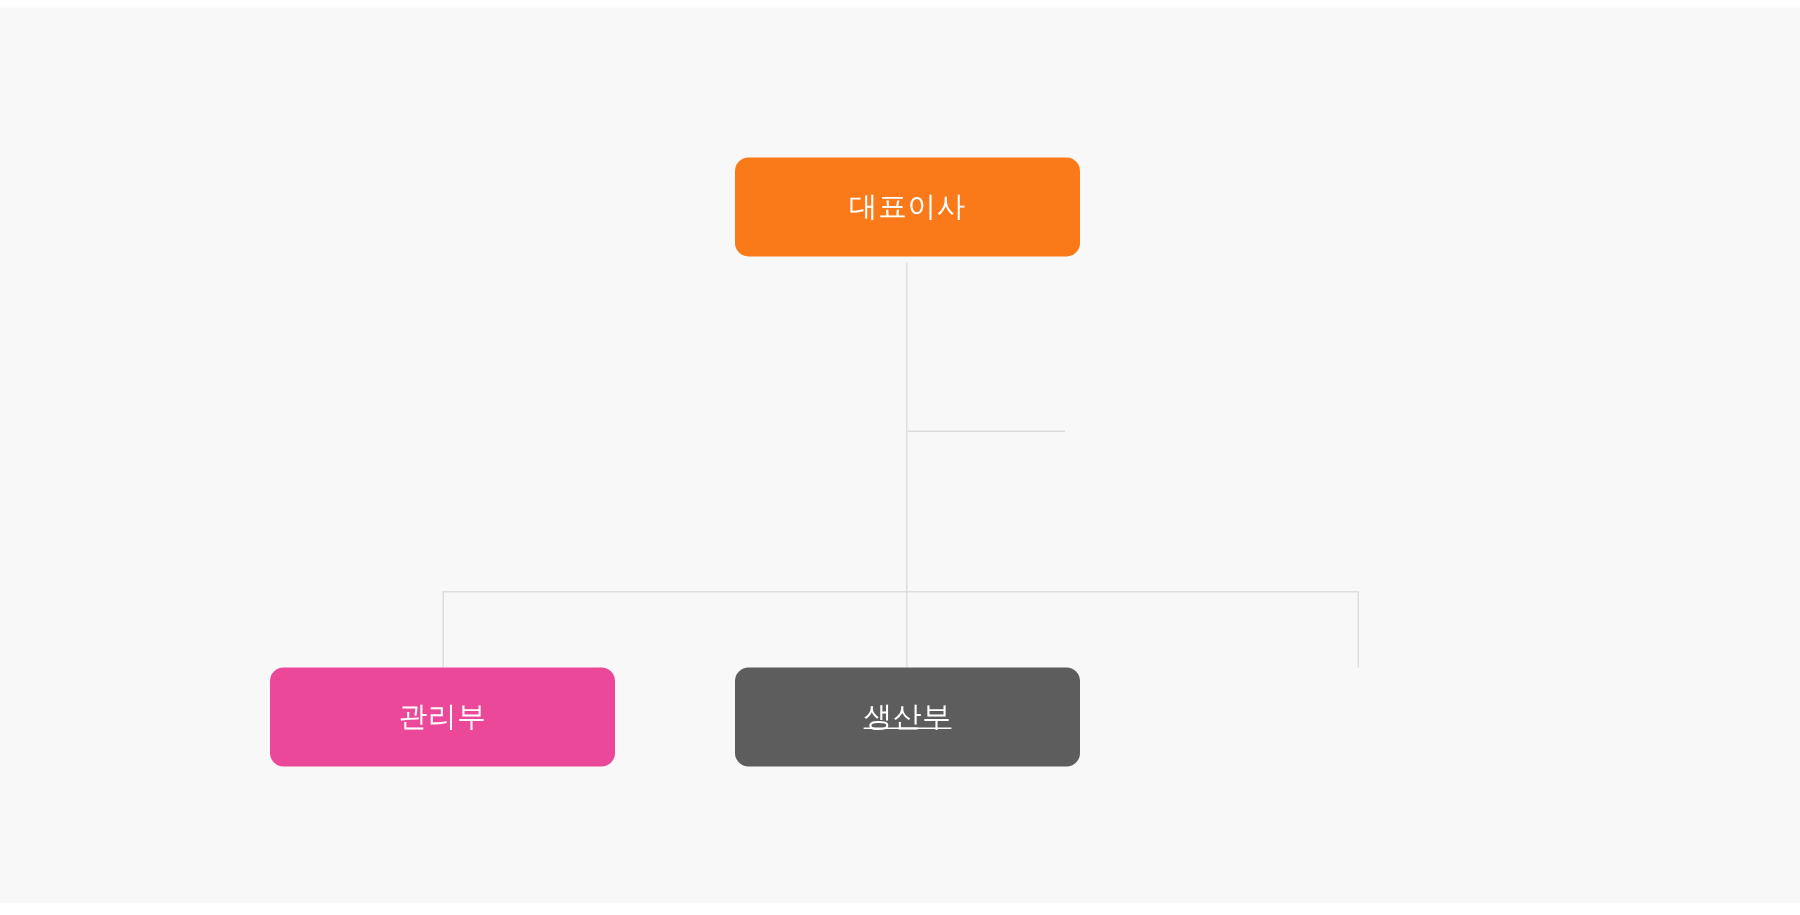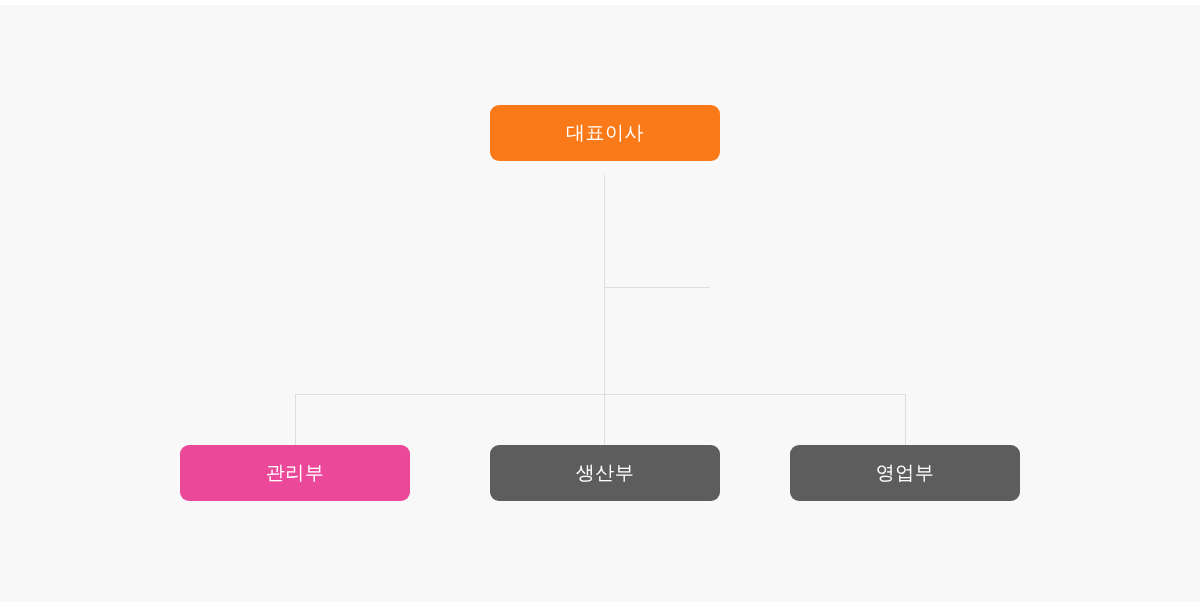--- a/index.html
+++ b/index.html
@@ -22,35 +22,35 @@
     bottom: 8px;
     background: #F8F8F8;
   }
   .connector {
     position: absolute;
     background: #DDDDDD;
   }
   .node {
     position: absolute;
     width: 230px;
-    height: 56px;
+    height: 66px;
     border-radius: 9px;
     display: flex;
     align-items: center;
     justify-content: center;
     color: #FFFFFF;
     font-size: 19px;
     font-weight: 500;
     letter-spacing: 0.5px;
     text-align: center;
   }
   .node-ceo        { left: 490px; top: 100px; background: #FA7A1A; }
   .node-research   { left: 710px; top: 247px; background: #8CC641; }
   .node-management { left: 180px; top: 440px; background: #ec4899; }
-  .node-production { left: 490px; top: 440px; background: #5D5D5D; }
+  .node-production { left: 490px; top: 440px; background: #5D5D5D; text-decoration: underline; }
   .node-sales      { left: 790px; top: 440px; background: #5D5D5D; }
 
   
   .line-ceo-down      { left: 604px; top: 170px; width: 1px;   height: 270px; }
   .line-research-h    { left: 605px; top: 282px; width: 105px; height: 1px; }
   .line-main-h        { left: 295px; top: 389px; width: 610px; height: 1px; }
   .line-management-down { left: 295px; top: 389px; width: 1px; height: 51px; }
   .line-sales-down      { left: 905px; top: 389px; width: 1px; height: 51px; }
 </style>
 </head>
@@ -71,18 +71,15 @@
 
 
     <div class="node node-management">
       <span>관리부</span>
     </div>
 
     <div class="node node-production">
       <span>생산부</span>
     </div>
 
-    <div class="node node-sales">
-      <span>영업부</span>
-    </div>
 
   </div>
 </div>
 
 </body></html>

